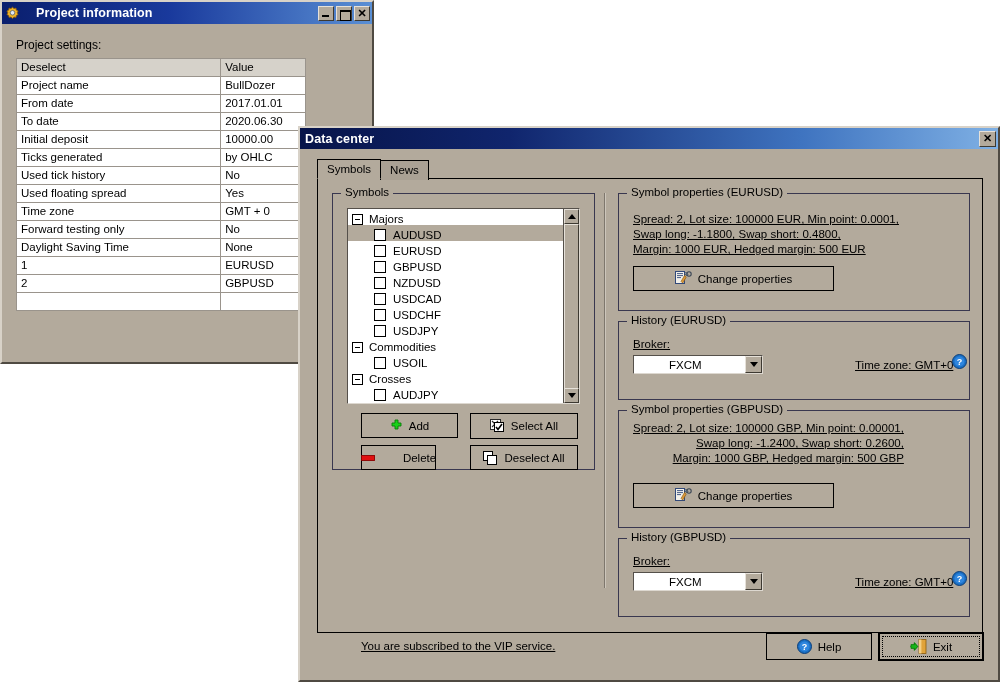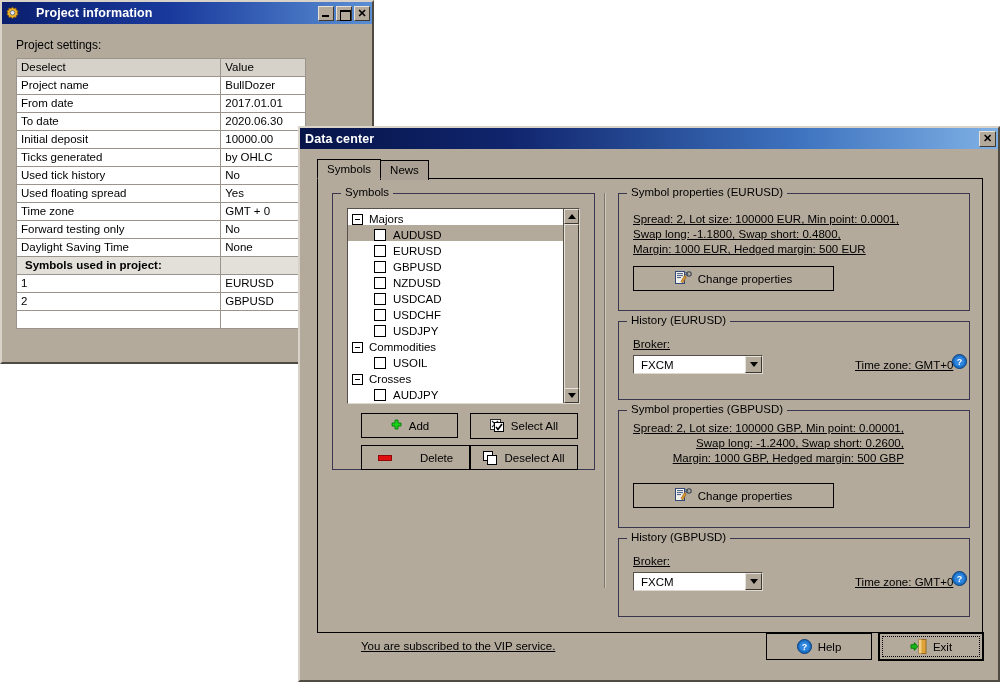--- a/index.html
+++ b/index.html
@@ -203,21 +203,21 @@
   
   .stext { position: absolute; font-size: 11.5px; color: #000; white-space: pre-line; line-height: 15px; text-decoration: underline;}
 
   
   .combo {
     position: absolute; background: #fff;
     border: 1px solid; border-color:#55504a #ddd8d0 #ddd8d0 #55504a;
     display:flex; align-items:center;
     font-size: 11.5px; color:#000;
   }
-  .combo .cval { padding-left: 7px; flex:1; }
+  .combo .cval { padding-left: 7px; flex:1;margin-left:28px; }
   .combo .cbtn {
     width: 17px; height: 100%;
     background:#b3aa9c;
     border: 1px solid; border-color:#e6e1d9 #3d3931 #3d3931 #e6e1d9;
     display:flex; align-items:center; justify-content:center;
   }
   .vr-sep { position:absolute; width:0; border-left:1px solid #7e776d; border-right:1px solid #cdc6bb; }
 </style>
 </head>
 <body>
@@ -281,24 +281,20 @@
               <td class="c2">GMT + 0</td>
             </tr>
             <tr>
               <td class="c1">Forward testing only</td>
               <td class="c2">No</td>
             </tr>
             <tr>
               <td class="c1">Daylight Saving Time</td>
               <td class="c2">None</td>
             </tr>
-            <tr class="section">
-              <td class="c1">Symbols used in project:</td>
-              <td class="c2"></td>
-            </tr>
             <tr>
               <td class="c1">1</td>
               <td class="c2">EURUSD</td>
             </tr>
             <tr>
               <td class="c1">2</td>
               <td class="c2">GBPUSD</td>
             </tr>
             <tr>
               <td class="c1">&nbsp;</td>
@@ -404,21 +400,21 @@
         <div class="btn" style="left:137px; top:219px; width:108px; height:26px;">
           <svg class="ico" width="15" height="14" viewBox="0 0 15 14">
             <rect x="0.5" y="0.5" width="10" height="10" fill="#fff" stroke="#2b2b2b"></rect>
             <path d="M2 2 l6 6 M8 2 l-6 6" stroke="#2b2b2b" stroke-width="1.1" fill="none"></path>
             <rect x="4.5" y="3.5" width="9" height="9" fill="#fff" stroke="#000"></rect>
             <path d="M6 8 l2 2.5 l4 -5.5" stroke="#000" stroke-width="1.6" fill="none"></path>
           </svg>
           <span class="blabel">Select All</span>
         </div>
 
-        <div class="btn" style="left:28px; top:251px; width:109px; height:25px;gap:28px;">
+        <div class="btn" style="left:28px; top:251px; width:75px; height:25px;gap:28px;">
           <svg class="ico" width="14" height="8" viewBox="0 0 14 8">
             <rect x="0.5" y="1.5" width="13" height="5" fill="#e01010" stroke="#8a0000" stroke-width="0.9"></rect>
           </svg>
           <span class="blabel">Delete</span>
         </div>
 
         <div class="btn" style="left:137px; top:251px; width:108px; height:25px;">
           <svg class="ico" width="15" height="14" viewBox="0 0 15 14">
             <rect x="0.5" y="0.5" width="9" height="9" fill="#fff" stroke="#000"></rect>
             <rect x="4.5" y="4.5" width="9" height="9" fill="#fff" stroke="#000"></rect>

